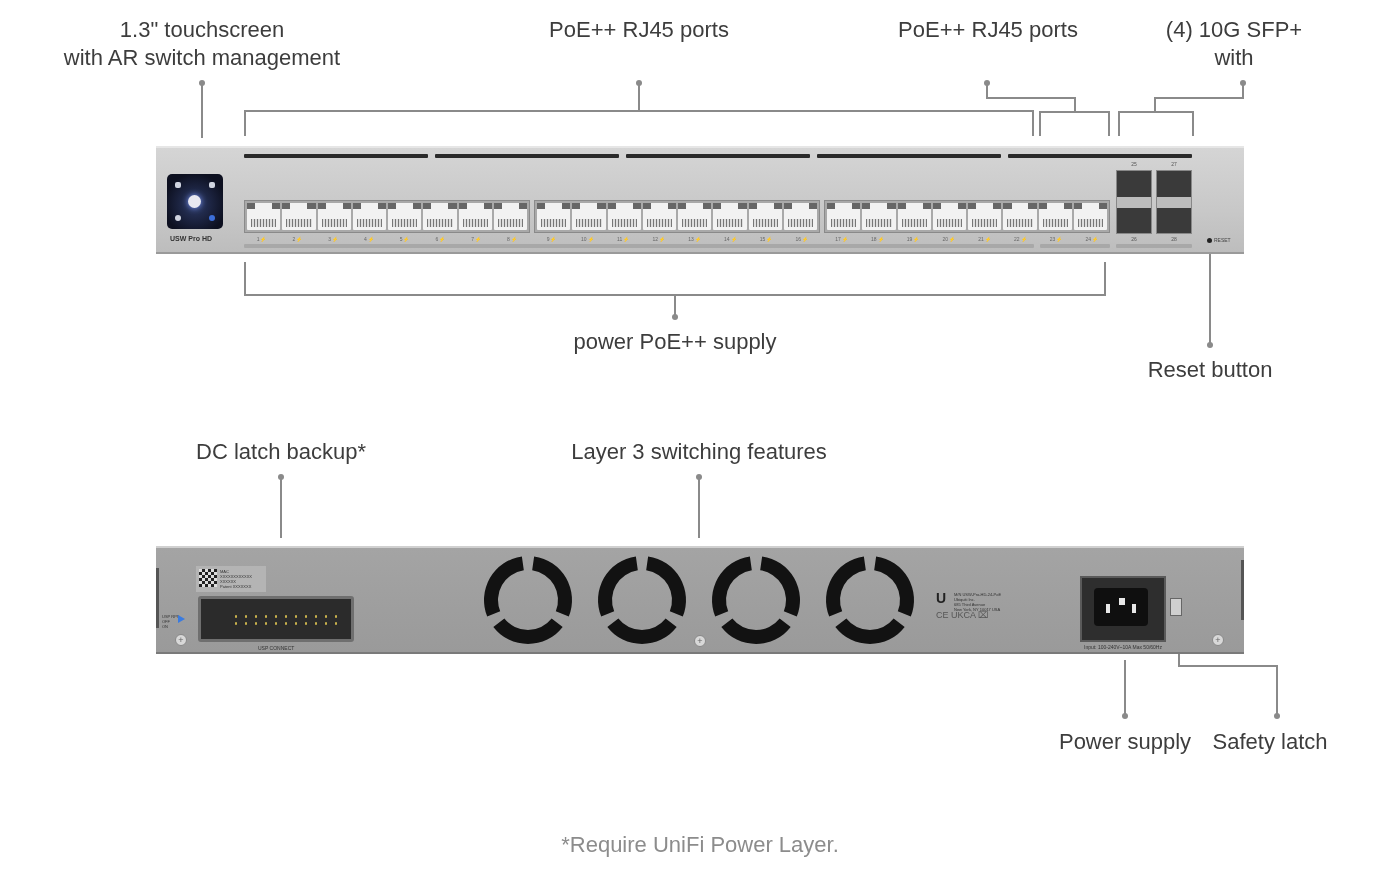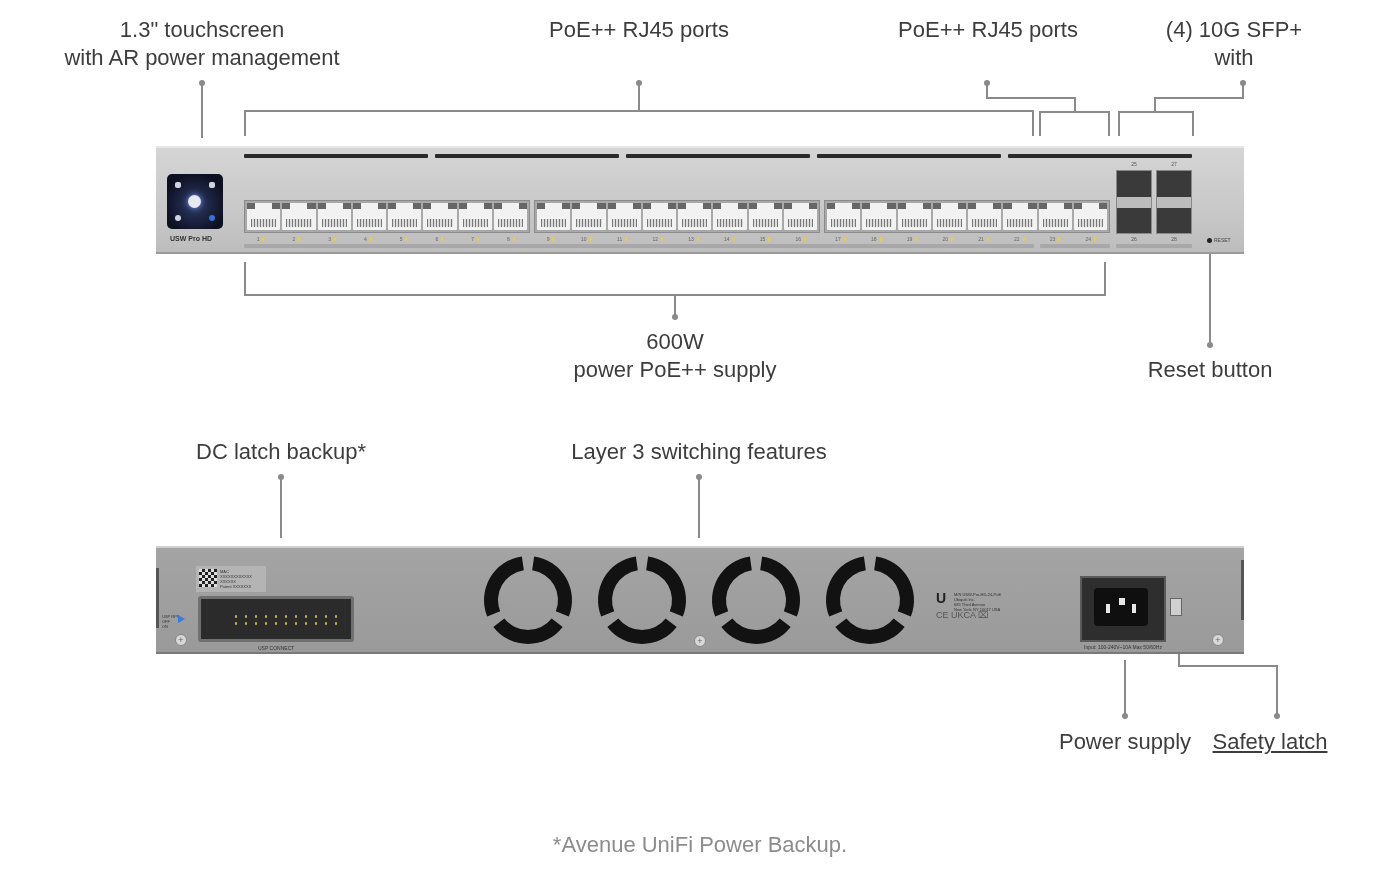--- a/index.html
+++ b/index.html
@@ -45,34 +45,33 @@
   .ubilogo{position:absolute;left:780px;top:42px;font-size:14px;font-weight:bold;color:#222;}
   .cert{position:absolute;left:780px;top:62px;font-size:9px;color:#555;}
   .smalltxt{position:absolute;font-size:4px;color:#333;line-height:5px;}
   .sidebar{position:absolute;width:3px;height:60px;background:#555;}
 </style>
 </head>
 <body>
 
 <div class="callout" style="left:202px;top:16px;">
   <span>1.3" touchscreen</span>
-  <span>with AR power management</span>
+  <span>with AR switch management</span>
 </div>
 <div class="callout" style="left:639px;top:16px;">
   <span>PoE++ RJ45 ports</span>
 </div>
 <div class="callout" style="left:988px;top:16px;">
   <span>PoE++ RJ45 ports</span>
 </div>
 <div class="callout" style="left:1234px;top:16px;">
   <span>(4) 10G SFP+</span>
   <span>with</span>
 </div>
 <div class="callout" style="left:675px;top:328px;">
-  <span>600W</span>
   <span>power PoE++ supply</span>
 </div>
 <div class="callout" style="left:1210px;top:356px;">
   <span>Reset button</span>
 </div>
 
 <div class="dot" style="left:202px;top:83px;"></div>
 <div class="line" style="left:201px;top:83px;width:2px;height:55px;"></div>
 
 <div class="dot" style="left:639px;top:83px;"></div>
@@ -201,21 +200,21 @@
 
 <div class="callout" style="left:281px;top:438px;">
   <span>DC latch backup*</span>
 </div>
 <div class="callout" style="left:699px;top:438px;">
   <span>Layer 3 switching features</span>
 </div>
 <div class="callout" style="left:1125px;top:728px;">
   <span>Power supply</span>
 </div>
-<div class="callout" style="left:1270px;top:728px;text-decoration:underline;">
+<div class="callout" style="left:1270px;top:728px;">
   <span>Safety latch</span>
 </div>
 
 <div class="dot" style="left:281px;top:477px;"></div>
 <div class="line" style="left:280px;top:477px;width:2px;height:61px;"></div>
 <div class="dot" style="left:699px;top:477px;"></div>
 <div class="line" style="left:698px;top:477px;width:2px;height:61px;"></div>
 
 <div class="line" style="left:1124px;top:660px;width:2px;height:56px;"></div>
 <div class="dot" style="left:1125px;top:716px;"></div>
@@ -287,13 +286,13 @@
       <div class="pin" style="left:12px;top:16px;"></div>
       <div class="pin" style="left:25px;top:10px;height:7px;width:6px;"></div>
       <div class="pin" style="left:38px;top:16px;"></div>
     </div>
   </div>
   <div class="latch"></div>
   <div class="aclbl">Input: 100-240V~10A Max 50/60Hz</div>
   <div class="screw" style="left:1056px;top:86px;">+</div>
 </div>
 
-<div class="footnote">*Avenue UniFi Power Backup.</div>
+<div class="footnote">*Require UniFi Power Layer.</div>
 
 </body></html>

